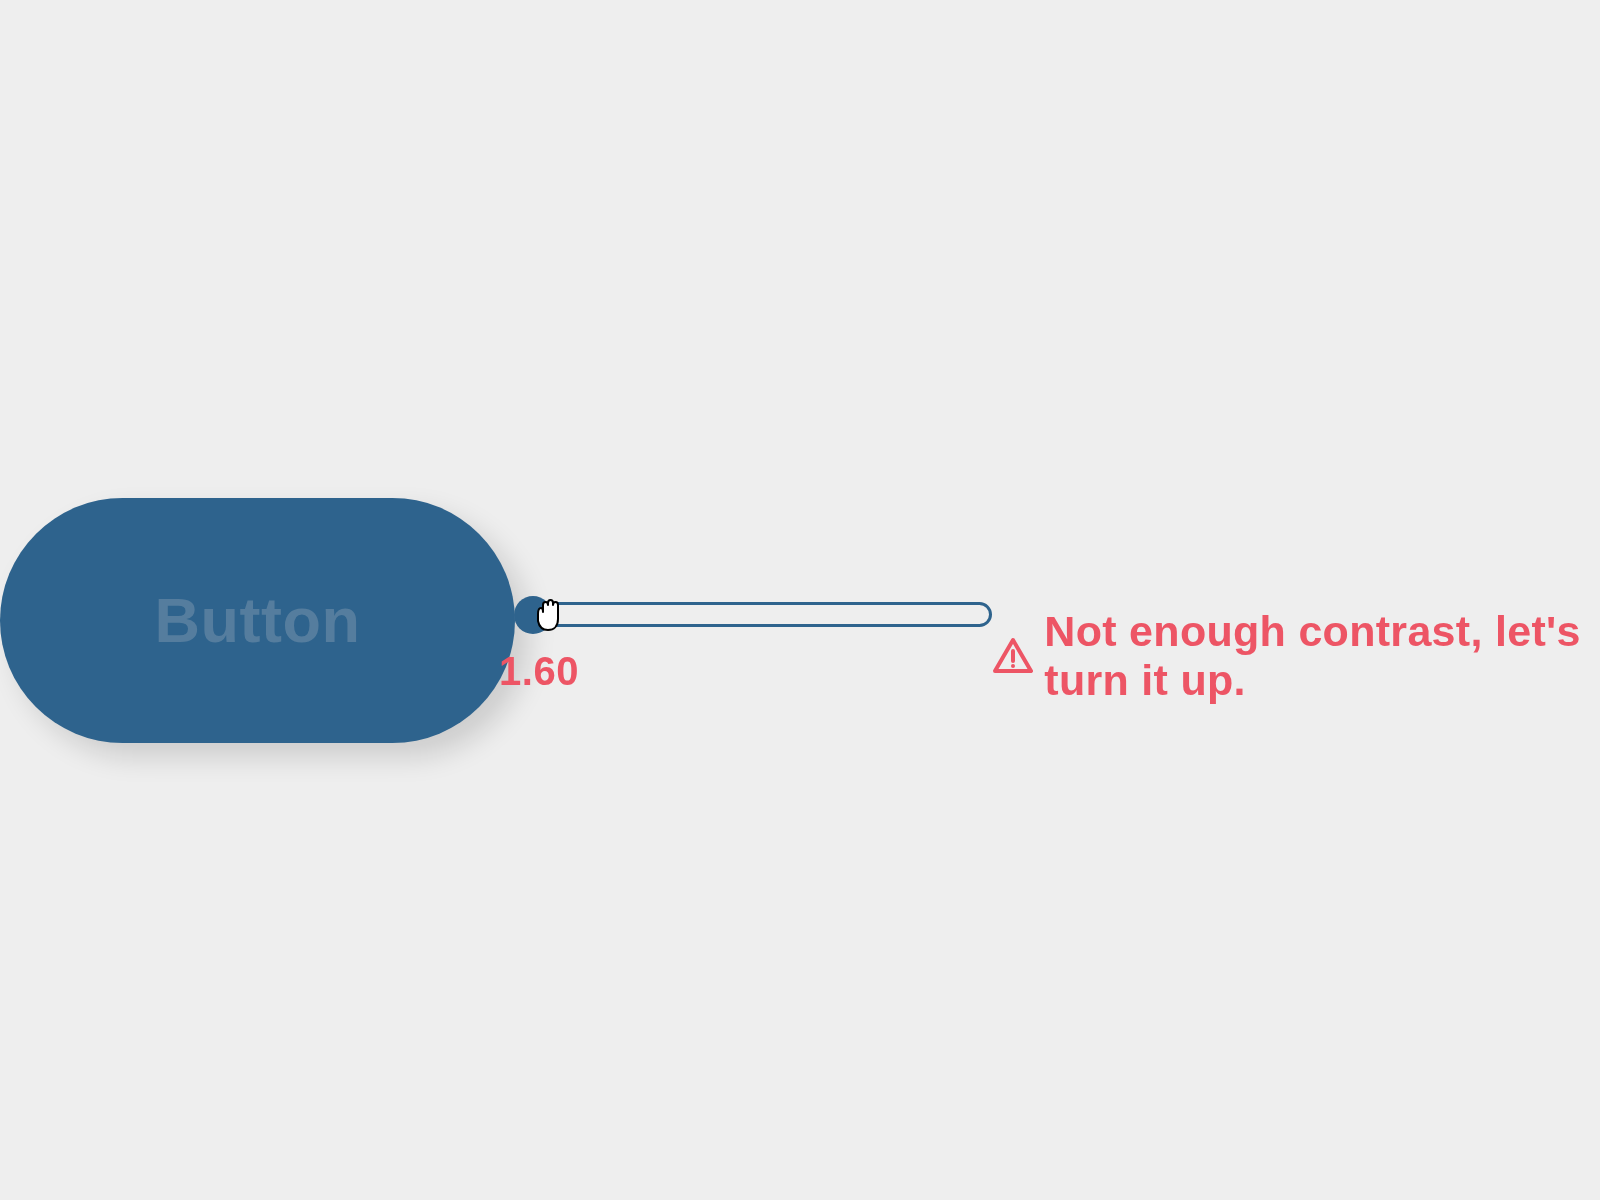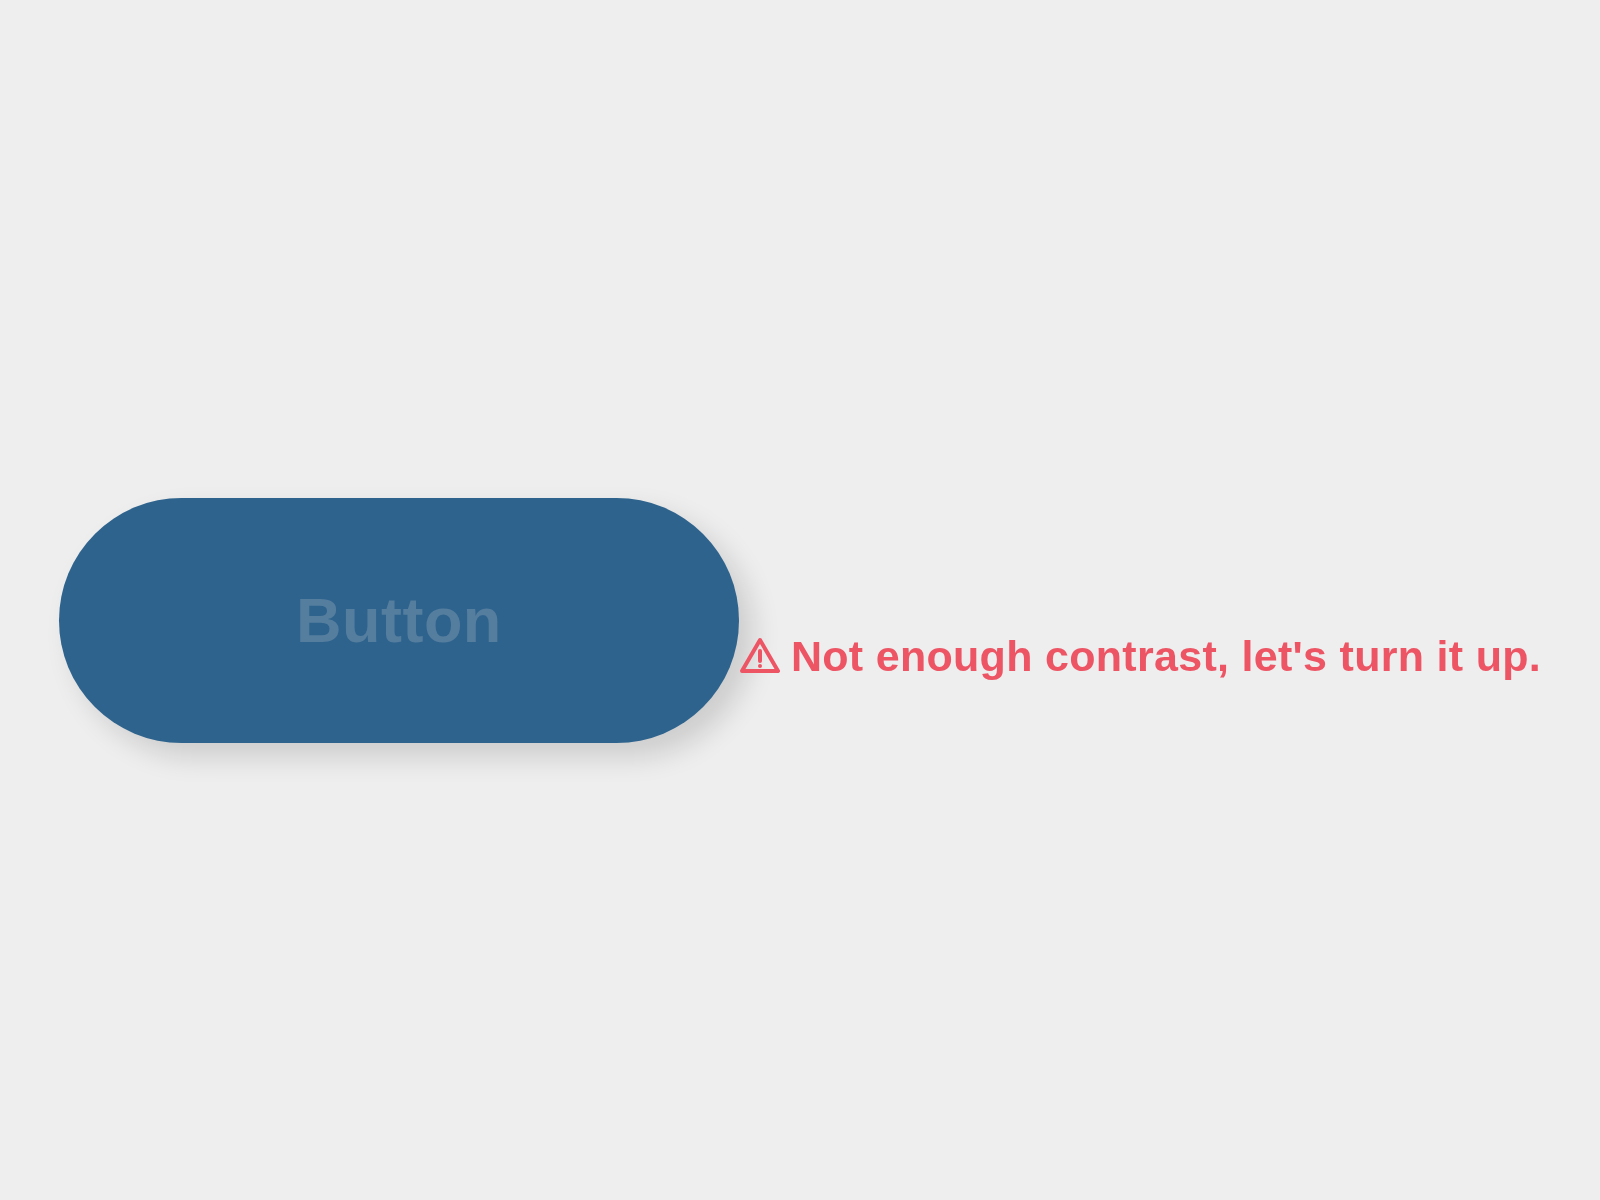--- a/index.html
+++ b/index.html
@@ -97,20 +97,34 @@
   </style>
 </head>
 <body>
 
 <div class="container">
 
   <button class="pill-button">
     <span>Button</span>
   </button>
 
+  <div class="slider-wrapper">
+    <div class="slider-track">
+      <div class="slider-thumb">
+        <span class="cursor-hand">
+          <svg width="34" height="38" viewBox="0 0 34 38">
+            <g fill="#ffffff" stroke="#000000" stroke-width="2" stroke-linejoin="round" stroke-linecap="round">
+              <path d="M6 20 C6 16 7 14 9 14 C11 14 11 16 11 18 L11 11 C11 9 12 8 13.5 8 C15 8 16 9 16 11 L16 9 C16 7 17 6 18.5 6 C20 6 21 7 21 9 L21 11 C21 9 22 8 23.5 8 C25 8 26 9 26 11 L26 25 C26 32 22 36 16 36 C10 36 7 32 6 27 Z"></path>
+            </g>
+          </svg>
+        </span>
+      </div>
+    </div>
+    <div class="slider-value">1.60</div>
+  </div>
 
   <div class="warning-row">
     <span class="warning-icon">
       <svg width="42" height="38" viewBox="0 0 42 38">
         <path d="M21 3 L39 34 L3 34 Z" fill="none" stroke="#ed5565" stroke-width="4" stroke-linejoin="round"></path>
         <line x1="21" y1="14" x2="21" y2="24" stroke="#ed5565" stroke-width="4" stroke-linecap="round"></line>
         <circle cx="21" cy="29" r="2" fill="#ed5565"></circle>
       </svg>
     </span>
     <span class="warning-text">Not enough contrast, let's turn it up.</span>

